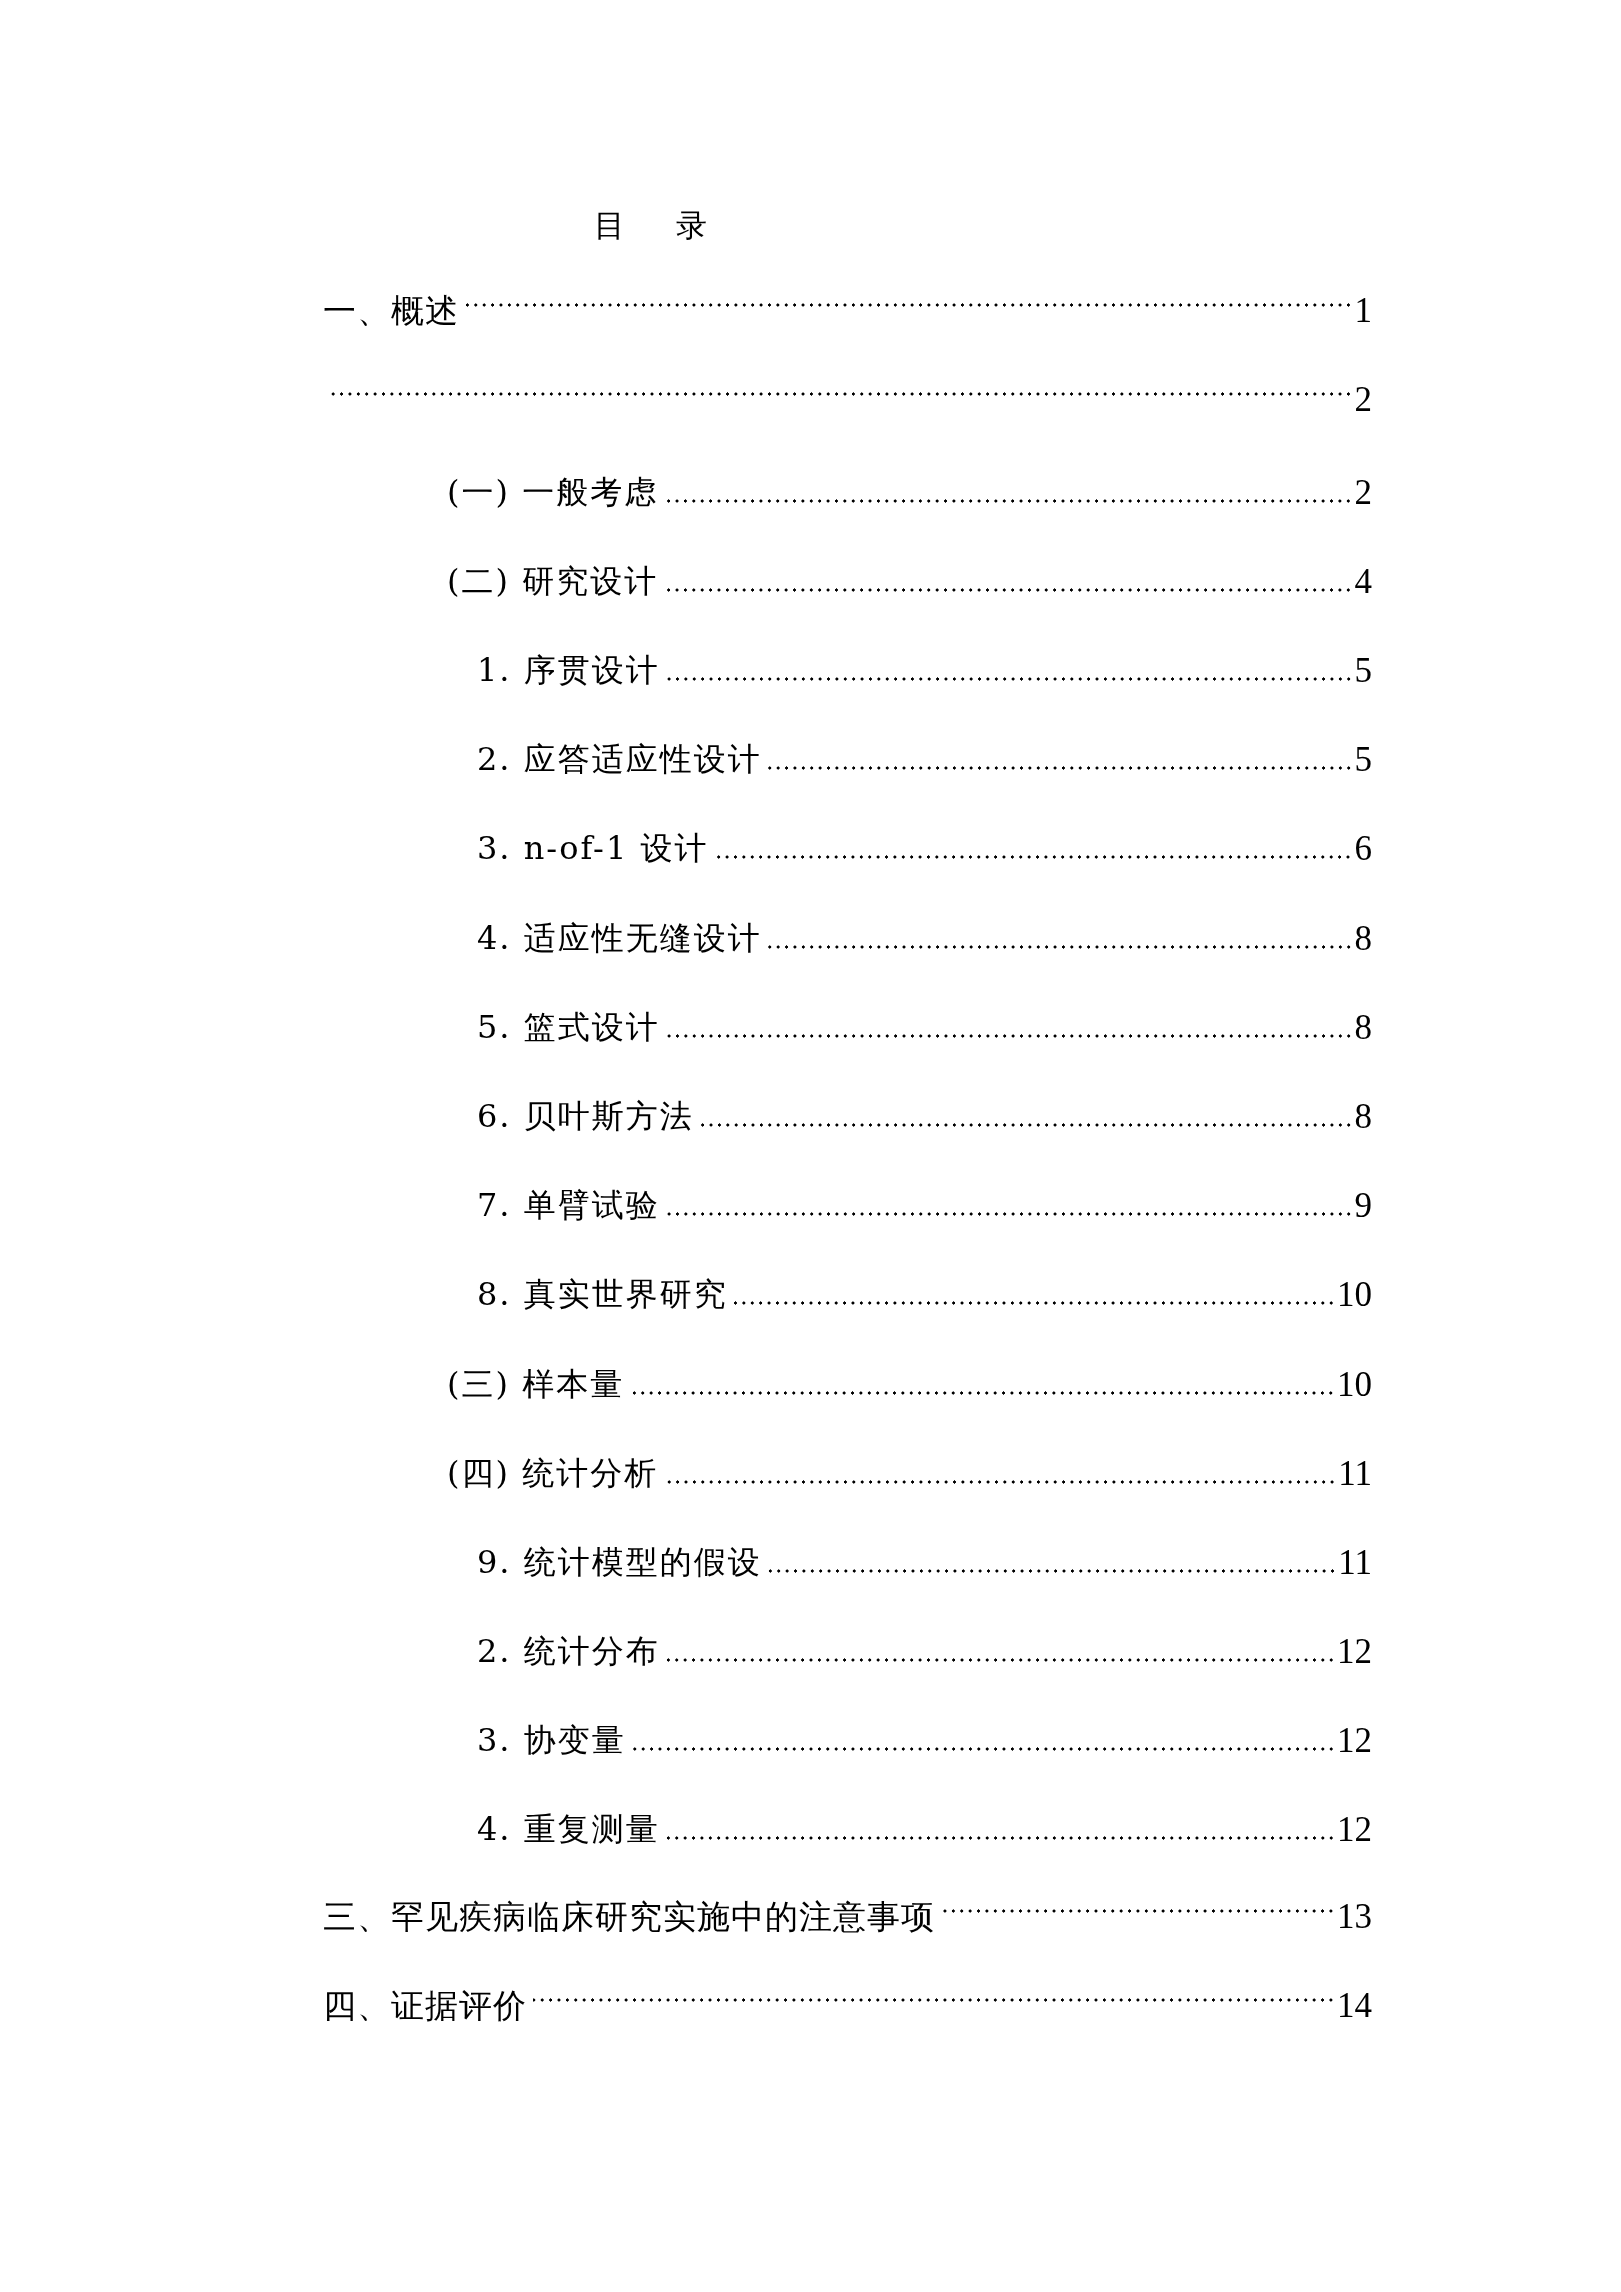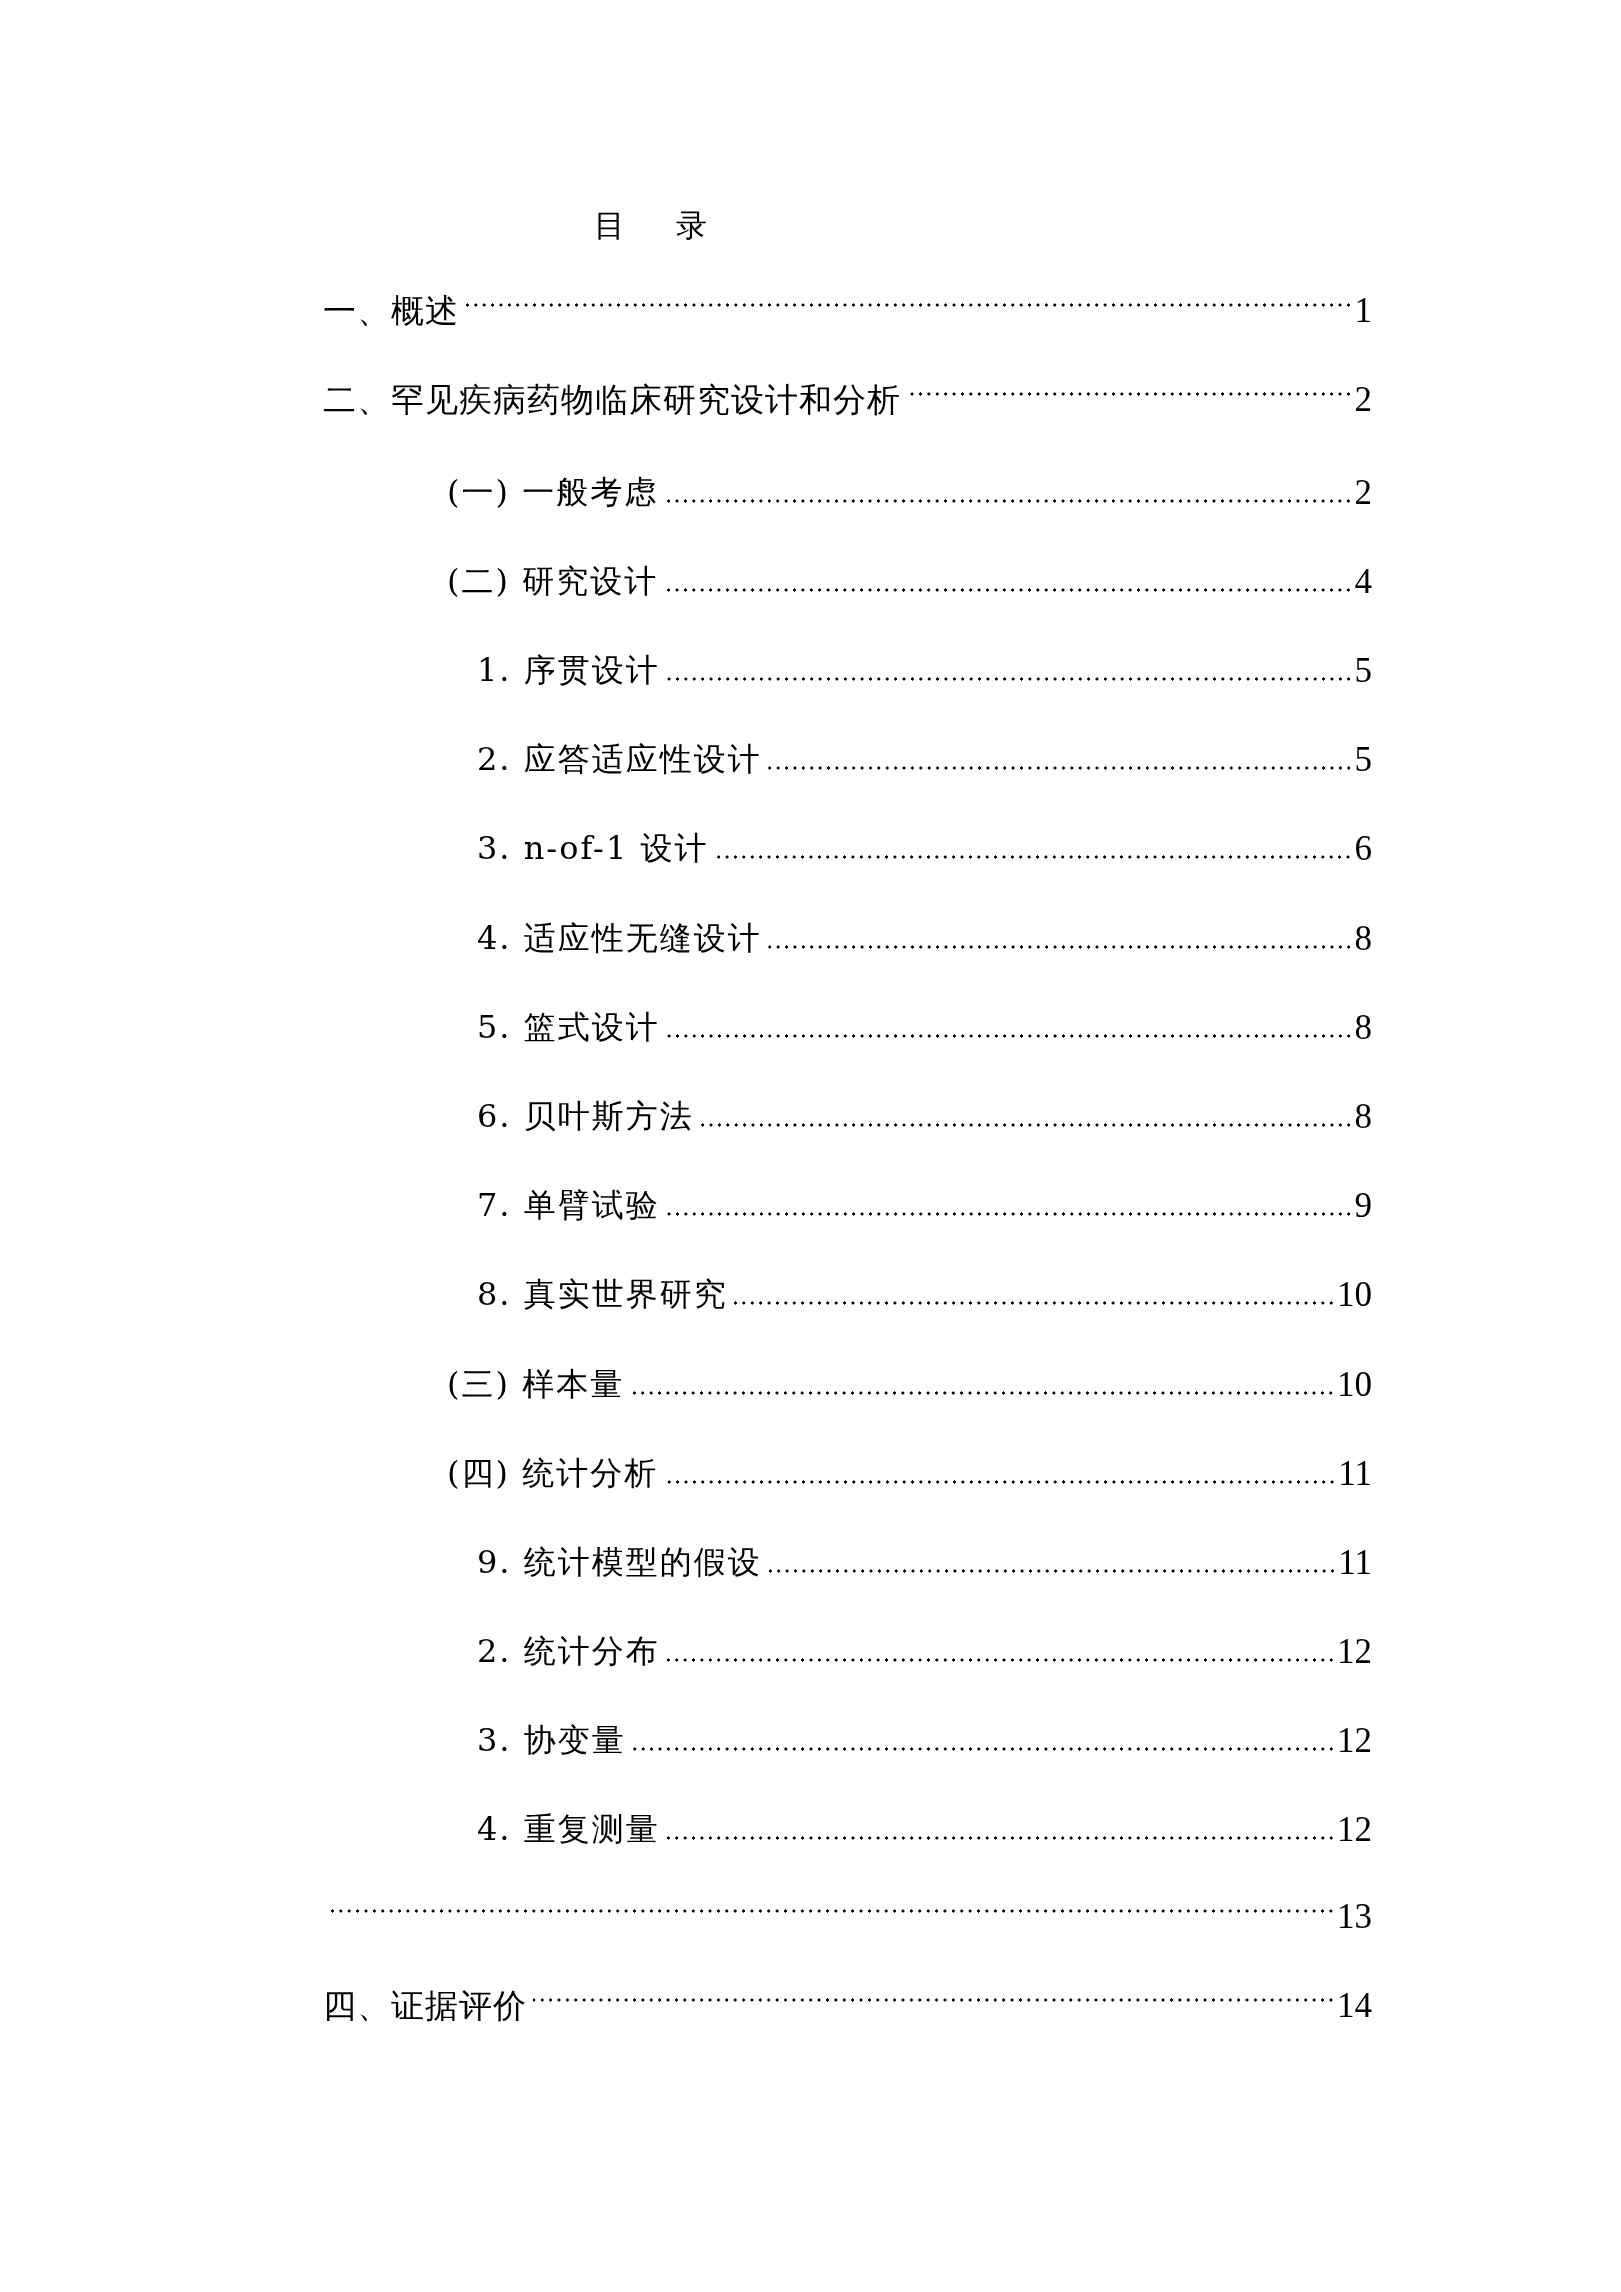--- a/index.html
+++ b/index.html
@@ -37,21 +37,20 @@
   <span>目</span><span class="gap"></span><span>录</span>
 </div>
 
 <div class="toc">
   <div class="entry l1" style="top:286px">
     <span class="label">一、概述</span>
     <span class="dots"></span>
     <span class="page">1</span>
   </div>
   <div class="entry l1" style="top:375px">
-    <span class="label">二、罕见疾病药物临床研究设计和分析</span>
     <span class="dots"></span>
     <span class="page">2</span>
   </div>
   <div class="entry l2" style="top:465px">
     <span class="label">(一) 一般考虑</span>
     <span class="dots"></span>
     <span class="page">2</span>
   </div>
   <div class="entry l2" style="top:554px">
     <span class="label">(二) 研究设计</span>
@@ -122,20 +121,21 @@
     <span class="label">3.  协变量</span>
     <span class="dots"></span>
     <span class="page">12</span>
   </div>
   <div class="entry l3" style="top:1802px">
     <span class="label">4.  重复测量</span>
     <span class="dots"></span>
     <span class="page">12</span>
   </div>
   <div class="entry l1" style="top:1892px">
+    <span class="label">三、罕见疾病临床研究实施中的注意事项</span>
     <span class="dots"></span>
     <span class="page">13</span>
   </div>
   <div class="entry l1" style="top:1981px">
     <span class="label">四、证据评价</span>
     <span class="dots"></span>
     <span class="page">14</span>
   </div>
 </div>
 

